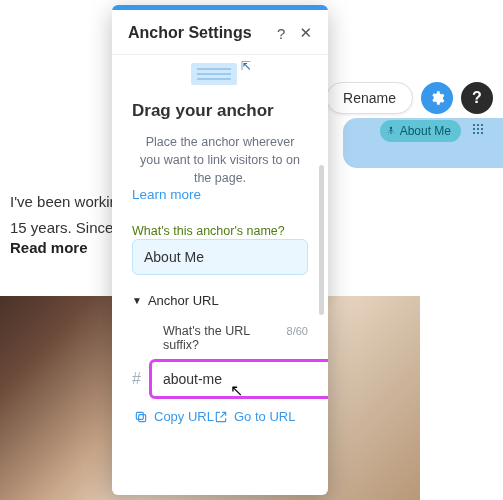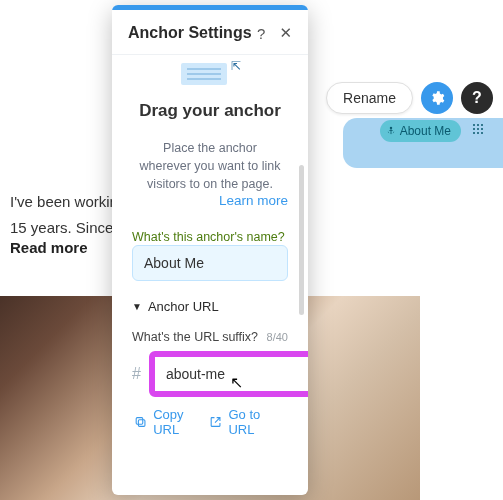--- a/index.html
+++ b/index.html
@@ -15,59 +15,59 @@
   .circle-btn { width: 32px; height: 32px; border-radius: 50%; display: flex; align-items: center; justify-content: center; cursor: pointer; }
   .circle-blue { background: #3899ec; color: #fff; }
   .circle-dark { background: #2b2b2b; color: #fff; font-weight: 700; font-size: 16px; }
 
   .blue-band { position: absolute; top: 118px; right: 0; width: 160px; height: 50px; background: #aad4f2; border-radius: 14px 0 0 14px; }
   .anchor-badge { position: absolute; top: 120px; right: 42px; background: #60c4d6; color: #0a5a6e; font-size: 12px; padding: 4px 10px 4px 6px; border-radius: 12px; display: flex; align-items: center; gap: 4px; }
   .anchor-badge svg { width: 10px; height: 10px; }
   .drag-dots { position: absolute; top: 124px; right: 18px; width: 12px; height: 12px; display: grid; grid-template-columns: repeat(3,2px); grid-template-rows: repeat(3,2px); gap: 2px; }
   .drag-dots span { background: #0a5a6e; border-radius: 50%; }
 
-  .panel { position: absolute; left: 112px; top: 5px; width: 196px; height: 490px; background: #fff; border-radius: 6px; box-shadow: 0 6px 24px rgba(0,0,0,0.25); overflow: hidden; }
+  .panel { position: absolute; left: 112px; top: 5px; width: 216px; height: 490px; background: #fff; border-radius: 6px; box-shadow: 0 6px 24px rgba(0,0,0,0.25); overflow: hidden; }
   .panel-top { height: 5px; background: #3899ec; }
   .panel-header { display: flex; align-items: center; justify-content: space-between; padding: 14px 16px 12px; border-bottom: 1px solid #eef1f4; }
   .panel-title { font-size: 16px; font-weight: 700; color: #2b2b2b; }
   .header-icons { display: flex; gap: 14px; align-items: center; }
   .hdr-icon { color: #555; cursor: pointer; font-size: 15px; }
 
   .panel-body { position: relative; height: calc(100% - 58px); overflow: hidden; padding: 0 20px 12px; }
   .scrollbar { position: absolute; right: 4px; top: 110px; width: 5px; height: 150px; background: #d6d6d6; border-radius: 3px; }
 
   .illus { margin: 0 auto 12px; width: 70px; height: 34px; position: relative; }
   .illus-rect { position: absolute; left: 6px; top: 8px; width: 46px; height: 22px; background: #cfe8fb; border-radius: 2px; }
   .illus-line { position: absolute; left: 12px; width: 34px; height: 2px; background: #9ec9ea; }
   .illus-cursor { position: absolute; right: 4px; top: 4px; font-size: 12px; color: #2b6fa0; }
 
-  .drag-title { text-align: center; font-size: 17px; font-weight: 600; color: #333; margin-bottom: 18px; }
+  .drag-title { font-size: 17px; font-weight: 600; color: #333; margin-bottom: 12px; }
   .drag-desc { text-align: center; font-size: 12.5px; color: #6b7280; line-height: 1.45; padding: 0 6px; margin-bottom: 0; }
-  .learn-more { display: block; text-align: right; color: #3899ec; font-size: 13.5px; font-weight: 500; margin-bottom: 22px; cursor: pointer; }
+  .learn-more { display: block; text-align: left; color: #3899ec; font-size: 13.5px; font-weight: 500; margin-bottom: 22px; cursor: pointer; }
 
   .field-label { font-size: 12.5px; color: #4d7c0f; margin-bottom: 1px; }
   .text-input { width: 100%; border: 1px solid #c1e4fe; background: #eaf7ff; border-radius: 6px; padding: 9px 11px; font-size: 14px; color: #333; outline: none; margin-bottom: 18px; }
 
   .section-toggle { display: flex; align-items: center; gap: 6px; font-size: 13px; color: #2b2b2b; font-weight: 500; margin-bottom: 16px; cursor: pointer; }
   .triangle { font-size: 10px; }
 
-  .suffix-row { display: flex; justify-content: space-between; align-items: baseline; margin-bottom: 7px; }
+  .suffix-row { display: flex; justify-content: space-between; align-items: baseline; margin-bottom: 7px; margin-left: 31px; }
   .suffix-label { font-size: 12.5px; color: #444; }
   .char-count { font-size: 11px; color: #9aa0a6; }
 
   .suffix-wrap { display: flex; align-items: center; gap: 8px; margin-bottom: 10px; position: relative; }
   .hash { color: #a5b2bd; font-size: 16px; }
-  .suffix-input { flex: 1; border: 6px solid #d946ef; border-radius: 6px; padding: 9px 11px; font-size: 14px; color: #333; outline: none; }
+  .suffix-input { flex: 1; border: 3px solid #d946ef; border-radius: 6px; padding: 9px 11px; font-size: 14px; color: #333; outline: none; }
   .cursor-pointer { position: absolute; left: 98px; top: 22px; font-size: 16px; pointer-events: none; }
 
   .url-preview { font-size: 11px; color: #b4bac1; line-height: 1.5; word-break: break-all; margin-bottom: 18px; }
   .url-preview .blur { filter: blur(2px); }
   .url-preview .frag { color: #8a929a; }
 
-  .panel-footer { display: flex; justify-content: center; align-items: center; padding: 0 2px; }
+  .panel-footer { display: flex; justify-content: flex-start; align-items: center; padding: 0 2px; }
   .footer-link { display: flex; align-items: center; gap: 6px; color: #3899ec; font-size: 13px; cursor: pointer; }
   .footer-link svg { width: 14px; height: 14px; }
 </style>
 </head>
 <body>
 
 <div class="bg-text">
   <div>I've been working</div>
   <div>15 years. Since m</div>
 </div>
@@ -132,21 +132,21 @@
     <div class="field-label">What's this anchor's name?</div>
     <input class="text-input" value="About Me" style="">
 
     <div class="section-toggle">
       <span class="triangle">▼</span>
       <span>Anchor URL</span>
     </div>
 
     <div class="suffix-row">
       <div class="suffix-label">What's the URL suffix?</div>
-      <div class="char-count">8/40</div>
+      <div class="char-count">8/60</div>
     </div>
 
     <div class="suffix-wrap">
       <span class="hash">#</span>
       <input class="suffix-input" value="about-me" style="">
       <span class="cursor-pointer">↖</span>
     </div>
 
 
     <div class="panel-footer">

